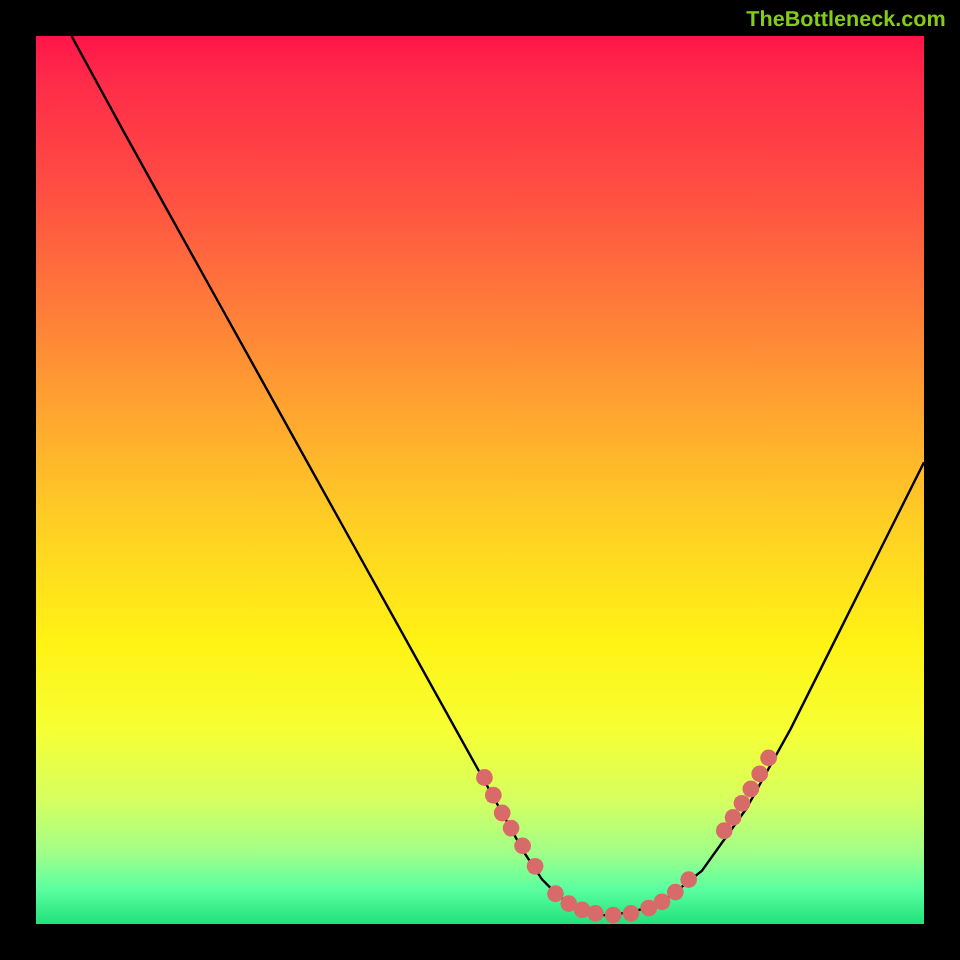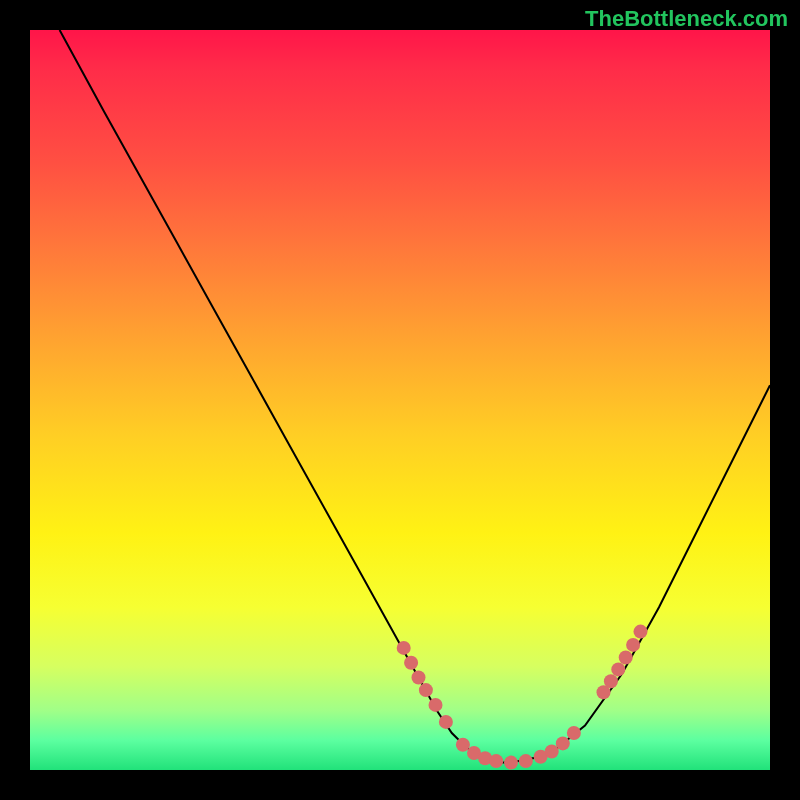--- a/index.html
+++ b/index.html
@@ -8,22 +8,22 @@
     height: 800px;
     background: #000;
     position: relative;
     overflow: hidden;
     font-family: Arial, sans-serif;
   }
   .watermark {
     position: absolute;
     top: 6px;
     right: 12px;
-    color: #22c55e;
-    font-size: 22px;
+    color: #84cc16;
+    font-size: 18px;
     font-weight: 600;
     z-index: 10;
   }
   .plot-area {
     position: absolute;
     left: 30px;
     top: 30px;
     width: 740px;
     height: 740px;
     overflow: hidden;

